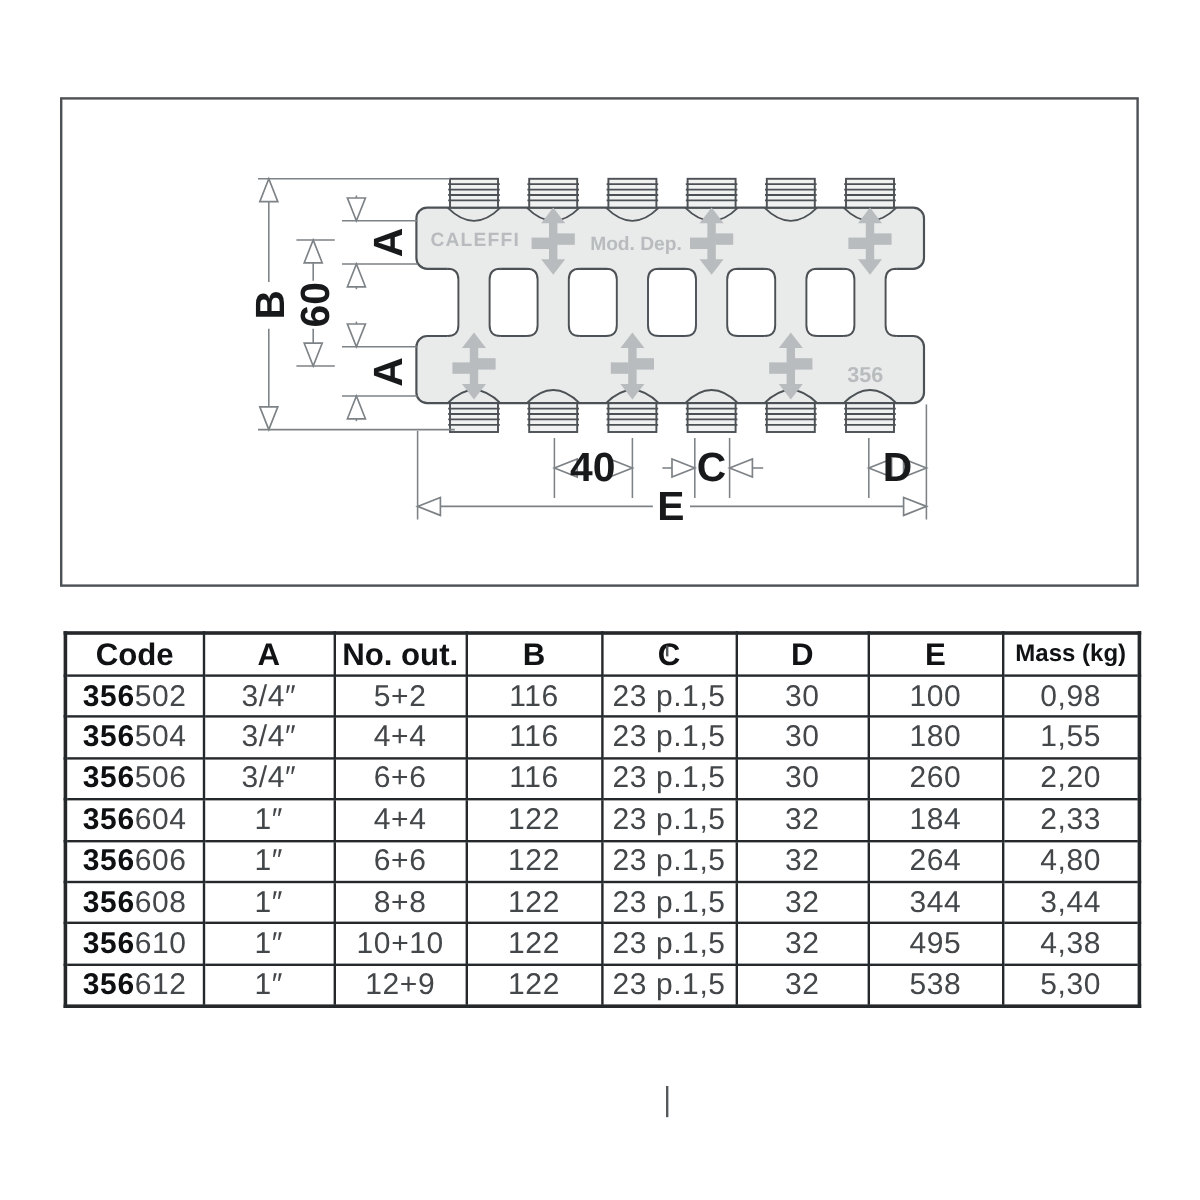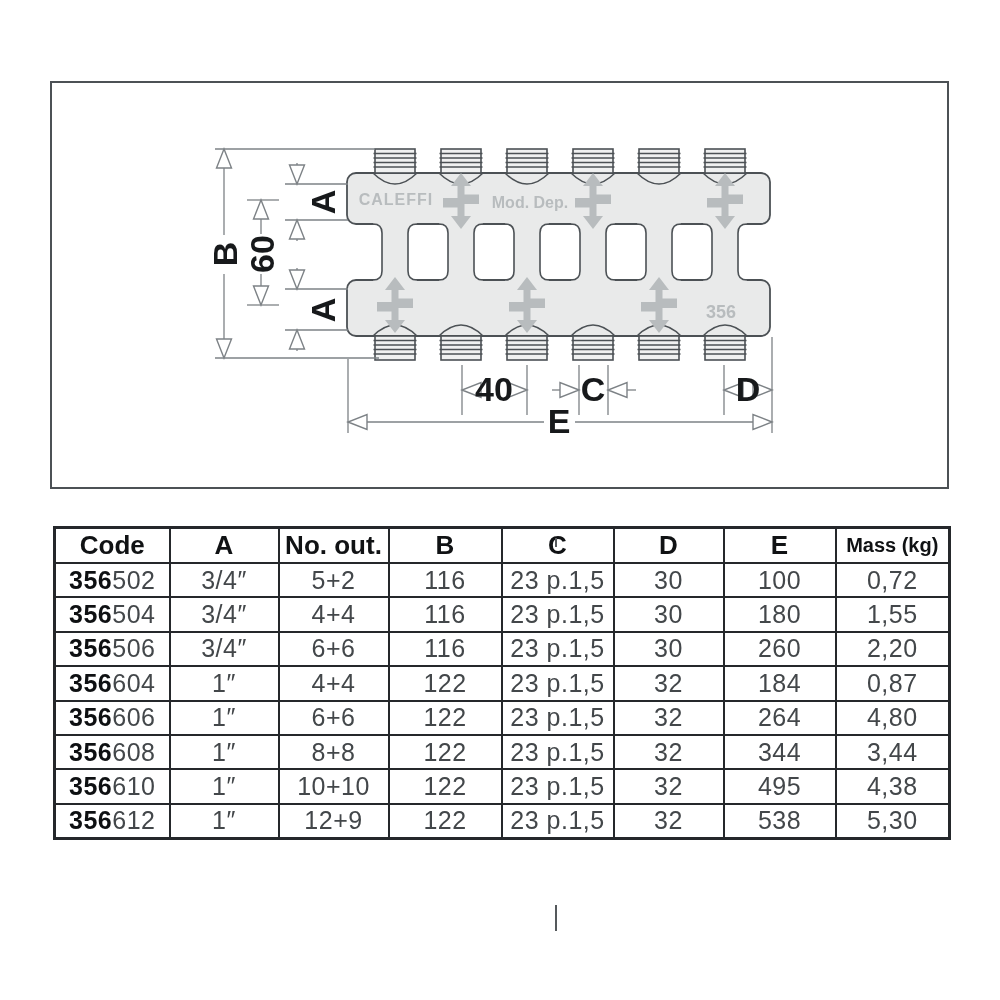--- a/index.html
+++ b/index.html
@@ -218,21 +218,21 @@
     </thead>
     <tbody id="tbody">
         <tr>
           <td><span class="code-prefix">356</span><span>502</span></td>
           <td>3/4″</td>
           <td>5+2</td>
           <td>116</td>
           <td>23 p.1,5</td>
           <td>30</td>
           <td>100</td>
-          <td>0,72</td>
+          <td>0,98</td>
         </tr>
         <tr>
           <td><span class="code-prefix">356</span><span>504</span></td>
           <td>3/4″</td>
           <td>4+4</td>
           <td>116</td>
           <td>23 p.1,5</td>
           <td>30</td>
           <td>180</td>
           <td>1,55</td>
@@ -248,21 +248,21 @@
           <td>2,20</td>
         </tr>
         <tr>
           <td><span class="code-prefix">356</span><span>604</span></td>
           <td>1″</td>
           <td>4+4</td>
           <td>122</td>
           <td>23 p.1,5</td>
           <td>32</td>
           <td>184</td>
-          <td>0,87</td>
+          <td>2,33</td>
         </tr>
         <tr>
           <td><span class="code-prefix">356</span><span>606</span></td>
           <td>1″</td>
           <td>6+6</td>
           <td>122</td>
           <td>23 p.1,5</td>
           <td>32</td>
           <td>264</td>
           <td>4,80</td>

